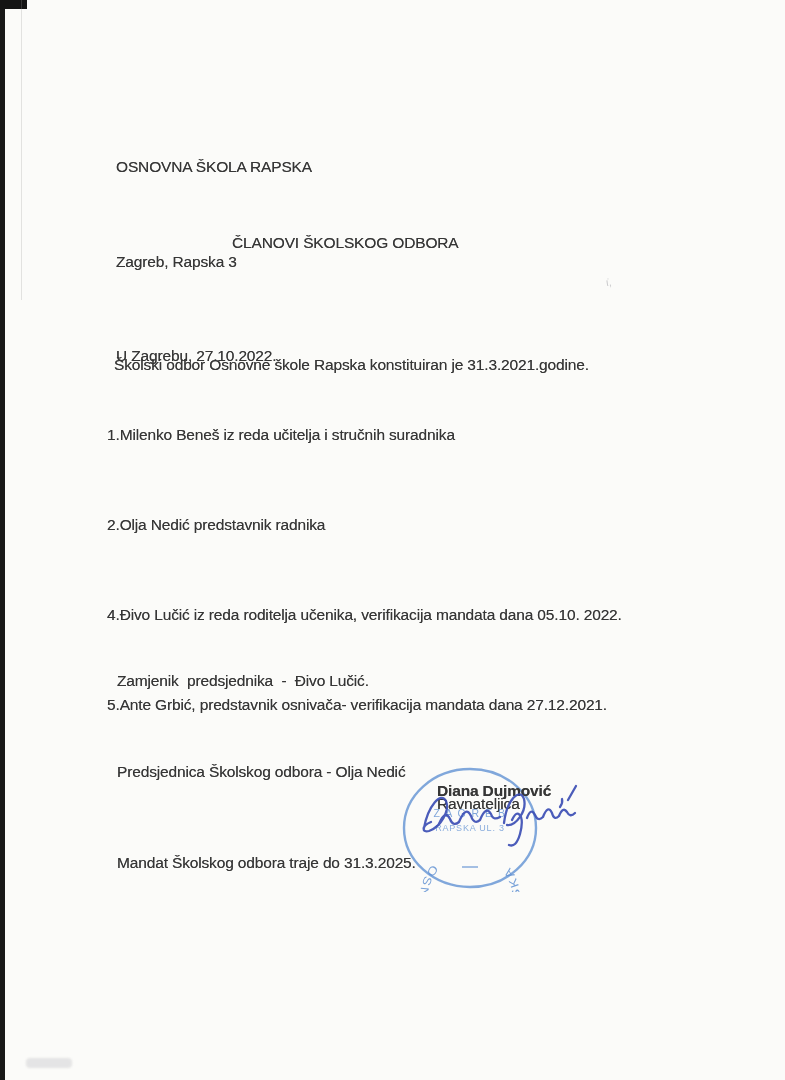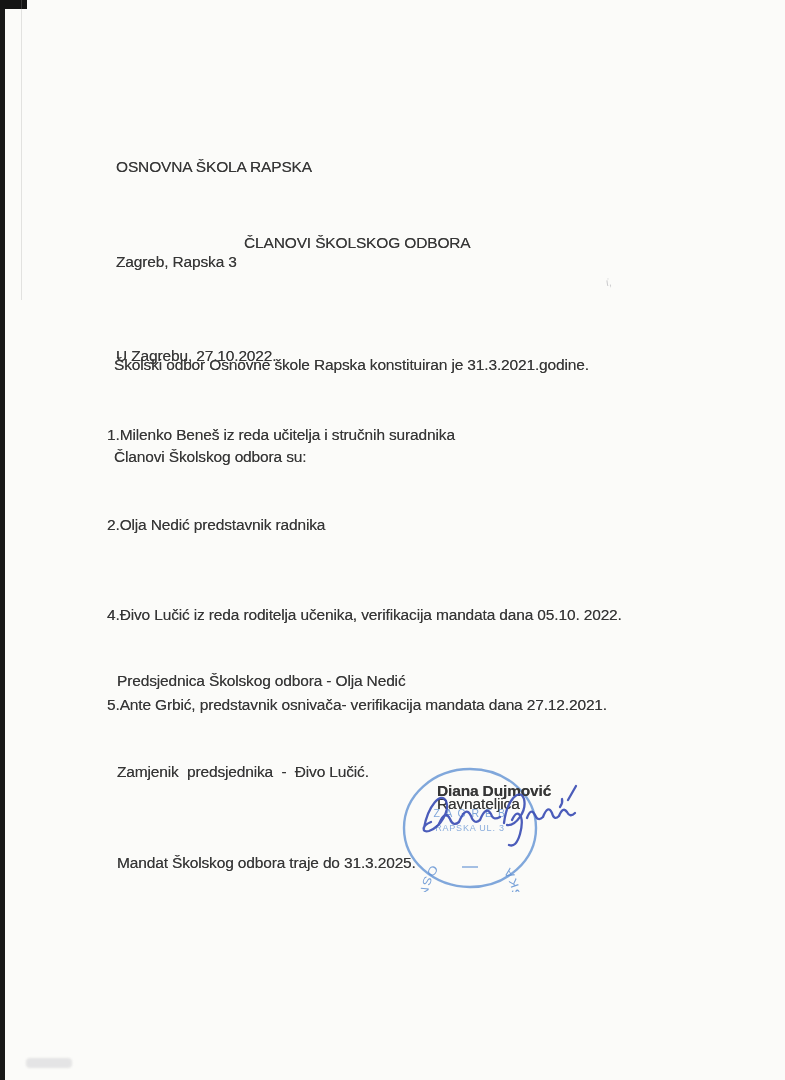--- a/index.html
+++ b/index.html
@@ -15,21 +15,21 @@
   .edge-left{position:absolute;left:0;top:0;width:5px;height:1080px;background:#181818;}
   .edge-corner{position:absolute;left:0;top:0;width:27px;height:9px;background:#141414;}
   .paper-edge-line{position:absolute;left:21px;top:0;width:1px;height:300px;background:rgba(150,150,150,0.25);}
   .smudge-bottom{position:absolute;left:26px;top:1058px;width:46px;height:10px;
     background:rgba(125,130,140,0.18);border-radius:4px;filter:blur(1px);}
   .mark-faint{position:absolute;left:606px;top:276px;font-size:11px;color:#9a9aa0;opacity:.5;transform:rotate(-8deg);}
   
   .t{position:absolute;font-size:15.5px;letter-spacing:-0.15px;white-space:pre;
      text-shadow:0 0 0.45px rgba(45,45,45,0.65);}
   .header{left:116px;top:88px;line-height:31.5px;}
-  .title{left:244px;top:234px;}
+  .title{left:232px;top:234px;}
   .intro{left:114px;top:289px;line-height:30.5px;}
   .members{left:107px;top:360px;line-height:30px;}
   .footer{left:117px;top:606px;line-height:30.2px;}
   .sig-role{left:437px;top:751px;margin-top:44px;}
   .sig-name{left:437px;top:782px;z-index:3;font-weight:bold;}
   
   .stamp{position:absolute;left:398px;top:762px;z-index:2;}
   .signature{position:absolute;left:408px;top:778px;z-index:4;}
 </style>
 </head>
@@ -46,33 +46,32 @@
   <div class="t header">
     <div>OSNOVNA ŠKOLA RAPSKA</div>
     <div>Zagreb, Rapska 3</div>
     <div>U Zagrebu, 27.10.2022.</div>
   </div>
 
   <div class="t title">ČLANOVI ŠKOLSKOG ODBORA</div>
 
   <div class="t intro">
     <div>Školski odbor Osnovne škole Rapska konstituiran je 31.3.2021.godine.</div>
-    <div>Članovi Školskog odbora su:</div>
   </div>
 
   <div class="t members">
     <div>1.Milenko Beneš iz reda učitelja i stručnih suradnika</div>
     <div>2.Olja Nedić predstavnik radnika</div>
     <div>4.Đivo Lučić iz reda roditelja učenika, verifikacija mandata dana 05.10. 2022.</div>
     <div>5.Ante Grbić, predstavnik osnivača- verifikacija mandata dana 27.12.2021.</div>
   </div>
 
   <div class="t footer">
+    <div>Zamjenik  predsjednika  -  Đivo Lučić.</div>
     <div>Predsjednica Školskog odbora - Olja Nedić</div>
-    <div>Zamjenik  predsjednika  -  Đivo Lučić.</div>
     <div>Mandat Školskog odbora traje do 31.3.2025.</div>
   </div>
 
   <div class="t sig-role">Ravnateljica</div>
   <div class="t sig-name">Diana Dujmović</div>
 
   <svg class="stamp" width="150" height="130" viewBox="0 0 150 130">
     <g stroke="#6292d3" fill="none" opacity="0.8">
       <ellipse cx="72" cy="66" rx="66" ry="59" stroke-width="2.4"></ellipse>
     </g>

